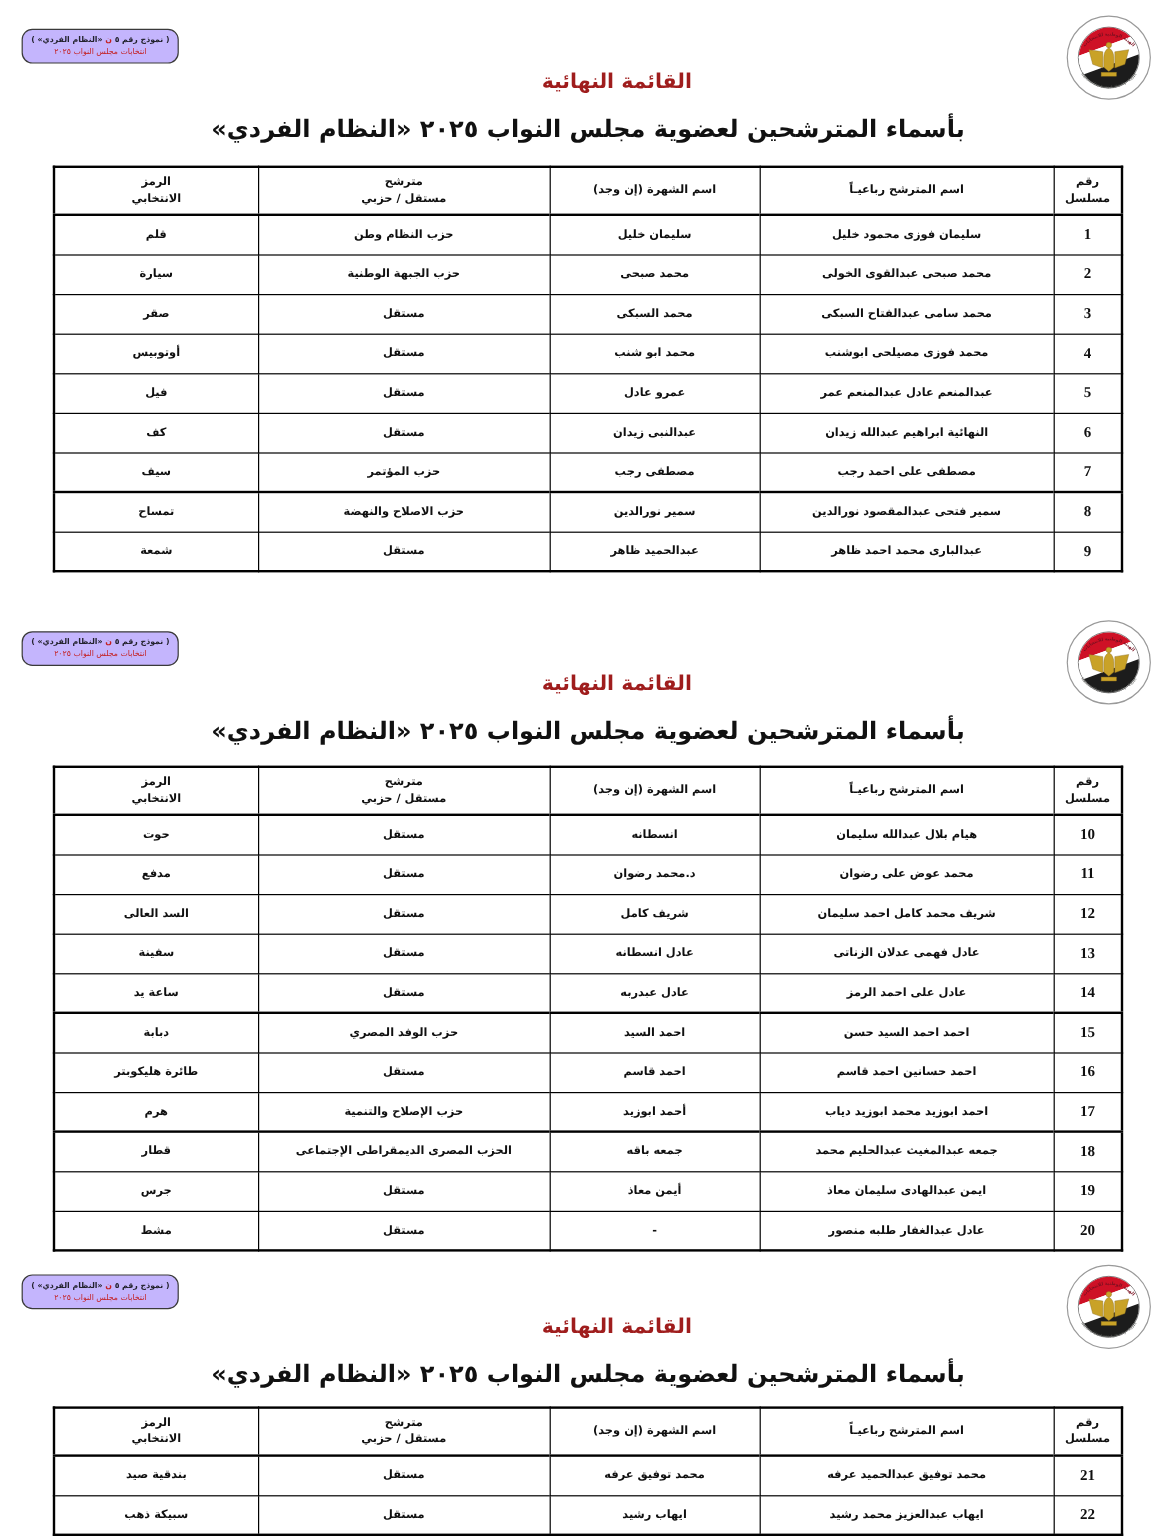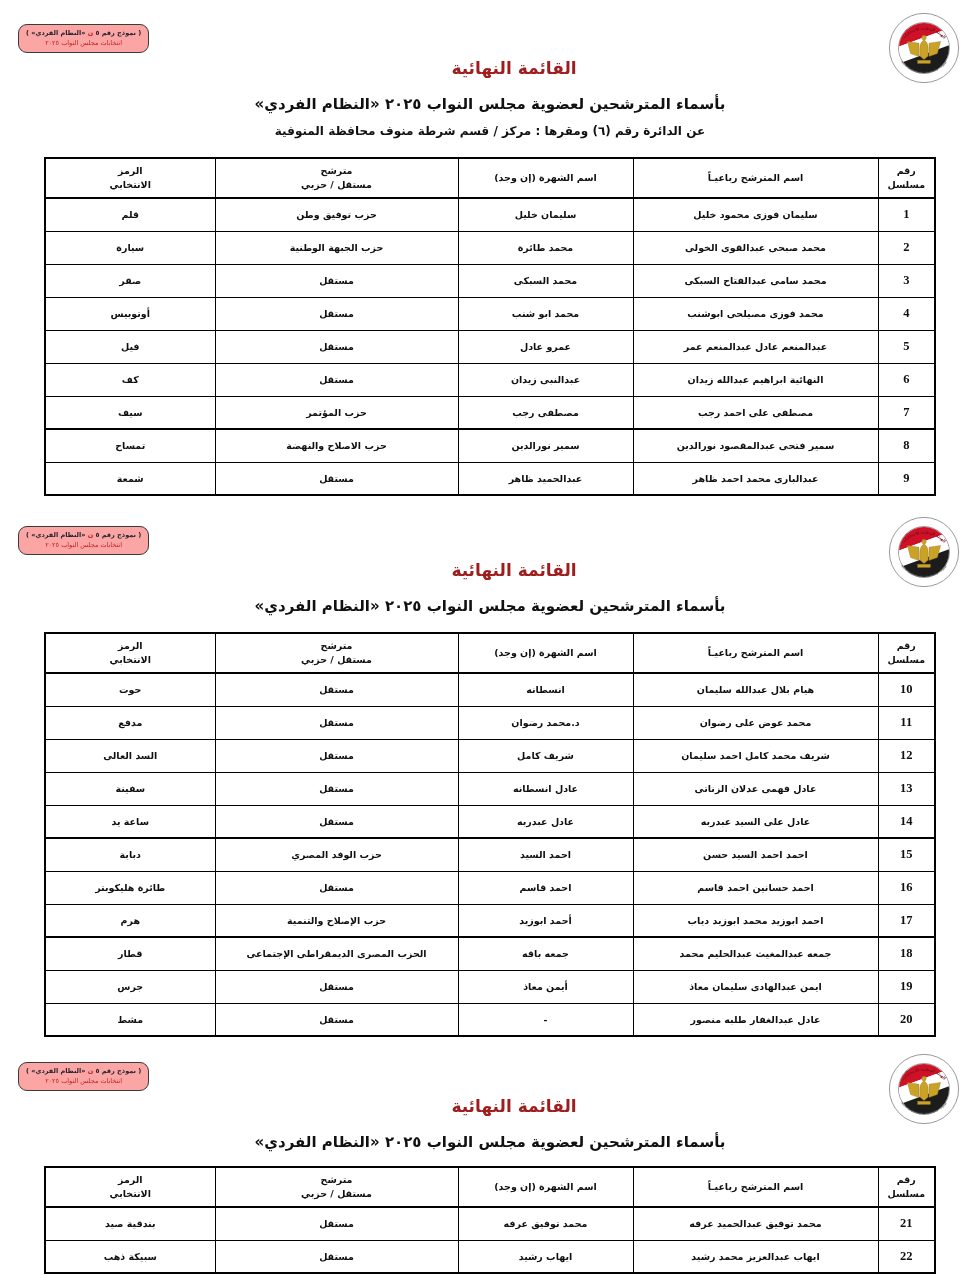--- a/index.html
+++ b/index.html
@@ -12,21 +12,21 @@
   .section { position:relative; width:980px; }
   .s1 { height:510px; }
   .s2 { height:540px; }
   .s3 { height:230px; }
 
   
   .corner-box {
     position:absolute; left:18px; max-width:160px;
     border:1px solid #3a3a3a; border-radius:9px;
     padding:3px 7px 4px; text-align:center; line-height:1.55;
-    background:#fca5a5;
+    background:#c4b5fd;
   }
   .s1 .corner-box { top:24px; }
   .s2 .corner-box { top:16px; }
   .s3 .corner-box { top:12px; }
   .corner-line1 { font-size:6.5px; font-weight:bold; color:#23232e; white-space:nowrap; }
   .corner-letter { color:#C41E1E; }
   .corner-line2 { font-size:6.5px; font-weight:normal; color:#C41E1E; white-space:nowrap; }
 
   
   .logo-wrap { position:absolute; right:20px; width:72px; height:72px; }
@@ -37,21 +37,21 @@
   
   .sec-title {
     text-align:center; font-weight:bold; color:#9F1D1D;
     font-size:17px; margin:0;padding-left:48px;
   }
   .s1 .sec-title { padding-top:58px; }
   .s2 .sec-title { padding-top:50px; }
   .s3 .sec-title { padding-top:46px; }
   .sec-subtitle {
     text-align:center; font-weight:bold; color:#111;
-    font-size:15px; margin:0; padding-top:17px;
+    font-size:20px; margin:0; padding-top:17px;
   }
   .sec-district {
     text-align:center; font-weight:bold; color:#111;
     font-size:12px; margin:0; padding-top:11px; letter-spacing:0.3px;
   }
 
   
   table.candidates {
     border-collapse:collapse; table-layout:fixed;
     margin:0 auto; width:890px;
@@ -117,21 +117,20 @@
   </g>
   <text font-size="3.8" font-weight="bold" fill="#7a1020" font-family="DejaVu Sans, sans-serif">
     <textPath href="#at0" startOffset="50%" text-anchor="middle">الهيئة الوطنية للانتخابات</textPath>
   </text>
   <text font-size="3" fill="#50524e" font-family="DejaVu Sans, sans-serif">
     <textPath href="#ab0" startOffset="50%" text-anchor="middle">National Elections Authority - Egypt</textPath>
   </text>
 </svg></div>
   <div class="sec-title" dir="rtl">القائمة النهائية</div>
   <div class="sec-subtitle" dir="rtl">بأسماء المترشحين لعضوية مجلس النواب ٢٠٢٥ «النظام الفردي»</div>
-  <div class="sec-district" dir="rtl">عن الدائرة رقم (٦)   ومقرها : مركز / قسم شرطة منوف   محافظة المنوفية</div>
   <table class="candidates" dir="rtl">
     <colgroup>
         <col class="c-num">
         <col class="c-name">
         <col class="c-shohra">
         <col class="c-party">
         <col class="c-symbol">
       </colgroup>
     <thead>
       <tr>
@@ -149,27 +148,27 @@
             <div>الرمز</div>
             <div>الانتخابي</div>
           </th>
       </tr>
     </thead>
     <tbody>
         <tr>
           <td class="cell-serial">1</td>
           <td class="cell-candidate-name">سليمان فوزى محمود خليل</td>
           <td class="cell-known-as">سليمان خليل</td>
-          <td class="cell-party-status">حزب توفيق وطن</td>
+          <td class="cell-party-status">حزب النظام وطن</td>
           <td class="cell-electoral-symbol">قلم</td>
         </tr>
         <tr>
           <td class="cell-serial">2</td>
           <td class="cell-candidate-name">محمد صبحى عبدالقوى الخولى</td>
-          <td class="cell-known-as">محمد طائرة</td>
+          <td class="cell-known-as">محمد صبحى</td>
           <td class="cell-party-status">حزب الجبهة الوطنية</td>
           <td class="cell-electoral-symbol">سيارة</td>
         </tr>
         <tr>
           <td class="cell-serial">3</td>
           <td class="cell-candidate-name">محمد سامى عبدالفتاح السبكى</td>
           <td class="cell-known-as">محمد السبكى</td>
           <td class="cell-party-status">مستقل</td>
           <td class="cell-electoral-symbol">صقر</td>
         </tr>
@@ -308,21 +307,21 @@
         </tr>
         <tr>
           <td class="cell-serial">13</td>
           <td class="cell-candidate-name">عادل فهمى عدلان الزناتى</td>
           <td class="cell-known-as">عادل انسطانه</td>
           <td class="cell-party-status">مستقل</td>
           <td class="cell-electoral-symbol">سفينة</td>
         </tr>
         <tr>
           <td class="cell-serial">14</td>
-          <td class="cell-candidate-name">عادل على السيد عبدربه</td>
+          <td class="cell-candidate-name">عادل على احمد الرمز</td>
           <td class="cell-known-as">عادل عبدربه</td>
           <td class="cell-party-status">مستقل</td>
           <td class="cell-electoral-symbol">ساعة يد</td>
         </tr>
         <tr class="thick-top">
           <td class="cell-serial">15</td>
           <td class="cell-candidate-name">احمد احمد السيد حسن</td>
           <td class="cell-known-as">احمد السيد</td>
           <td class="cell-party-status">حزب الوفد المصري</td>
           <td class="cell-electoral-symbol">دبابة</td>

